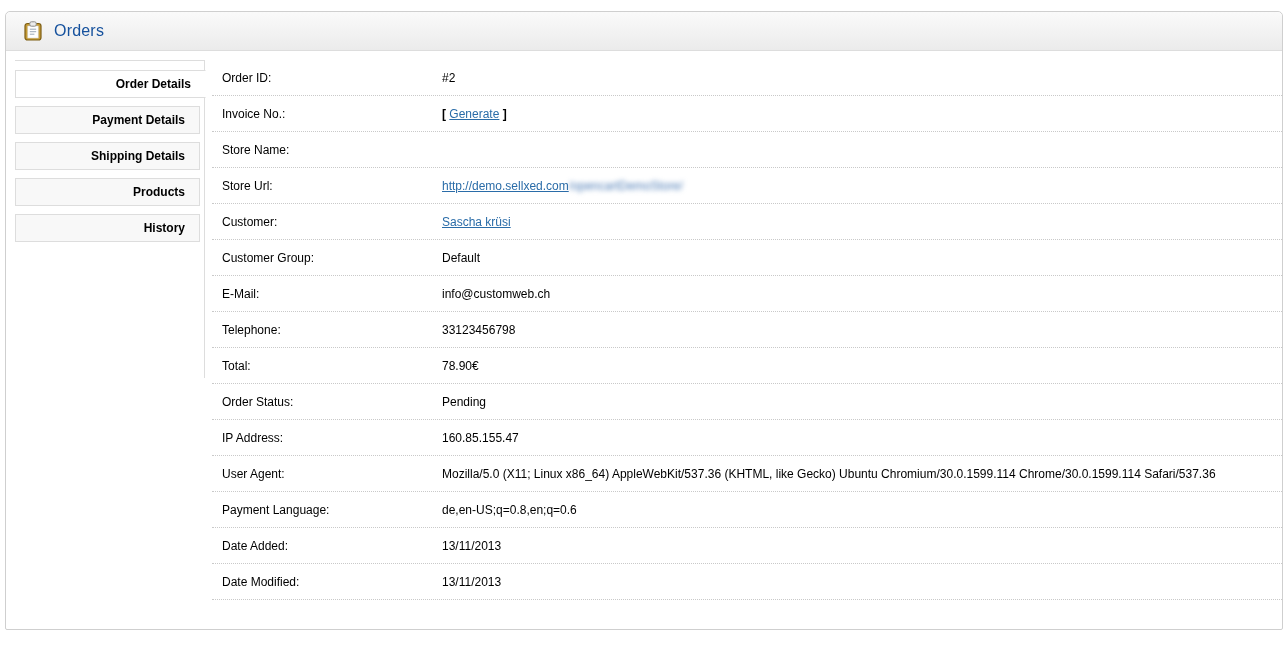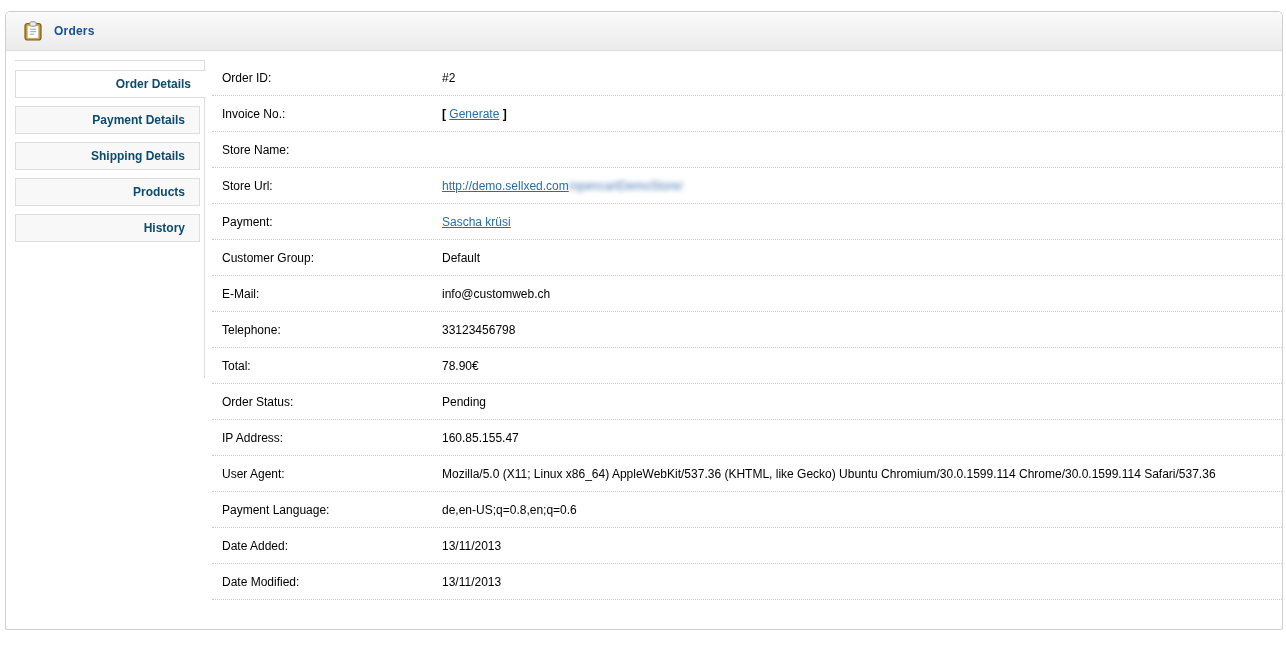--- a/index.html
+++ b/index.html
@@ -4,28 +4,28 @@
 <style>
   * { margin:0; padding:0; box-sizing:border-box; }
   html,body { width:1286px; height:648px; background:#ffffff;
               font-family:"Liberation Sans", sans-serif; font-size:12px; color:#000; }
   .box { position:absolute; left:5px; top:11px; width:1278px; height:619px;
          border:1px solid #cfcfcf; border-radius:5px 5px 2px 2px; background:#fff; }
   .heading { height:39px; background:linear-gradient(#fafafa,#ebebeb);
              border-bottom:1px solid #dddddd; border-radius:5px 5px 0 0;
              display:flex; align-items:center; padding-left:17px; }
   .heading .icon { width:20px; height:20px; margin-right:11px; }
-  .heading h1 { font-size:12px; font-weight:bold; color:#15519d; letter-spacing:0.2px;text-align:right; }
+  .heading h1 { font-size:16px; font-weight:normal; color:#15519d; letter-spacing:0.2px;text-align:right; }
   .content { position:relative; height:578px; }
   
   .vtabs { position:absolute; left:9px; top:9px; width:190px; height:318px;
            border-top:1px solid #ddd; border-right:1px solid #ddd; padding-top:9px; }
   .vtab { display:block; height:28px; line-height:26px; margin:0 4px 8px 0;
           border:1px solid #ddd; background:#f8f8f8; text-align:right;
-          padding-right:14px; font-weight:bold; font-size:12px; color:#0c4a6e;
+          padding-right:14px; font-weight:bold; font-size:12px; color:#000000;
           text-decoration:none; cursor:pointer; }
   .vtab.active { background:#fff; position:relative; margin-right:-2px;
                  border-right-color:#fff; z-index:2; }
   
   .rows { position:absolute; left:206px; top:9px; right:0; }
   .row { display:flex; align-items:center; height:36px; border-bottom:1px dotted #c9c9c9; }
   .row-label { width:230px; padding-left:10px; flex:none; color:#000; }
   .row-value { flex:1; padding-right:6px; }
   a.link { color:#2a6ca8; text-decoration:underline; cursor:pointer;margin-top:41px; }
   .bracket { font-weight:bold; }
@@ -79,21 +79,21 @@
       </div>
 
       <div class="row">
         <div class="row-label">Store Url:</div>
         <div class="row-value">
           <a class="link"><span>http://demo.sellxed.com</span><span class="blurred">/opencartDemoStore/</span></a>
         </div>
       </div>
 
       <div class="row">
-        <div class="row-label">Payment:</div>
+        <div class="row-label">Customer:</div>
         <div class="row-value">
           <a class="link">Sascha krüsi</a>
         </div>
       </div>
 
       <div class="row">
         <div class="row-label">Customer Group:</div>
         <div class="row-value">Default</div>
       </div>
 

